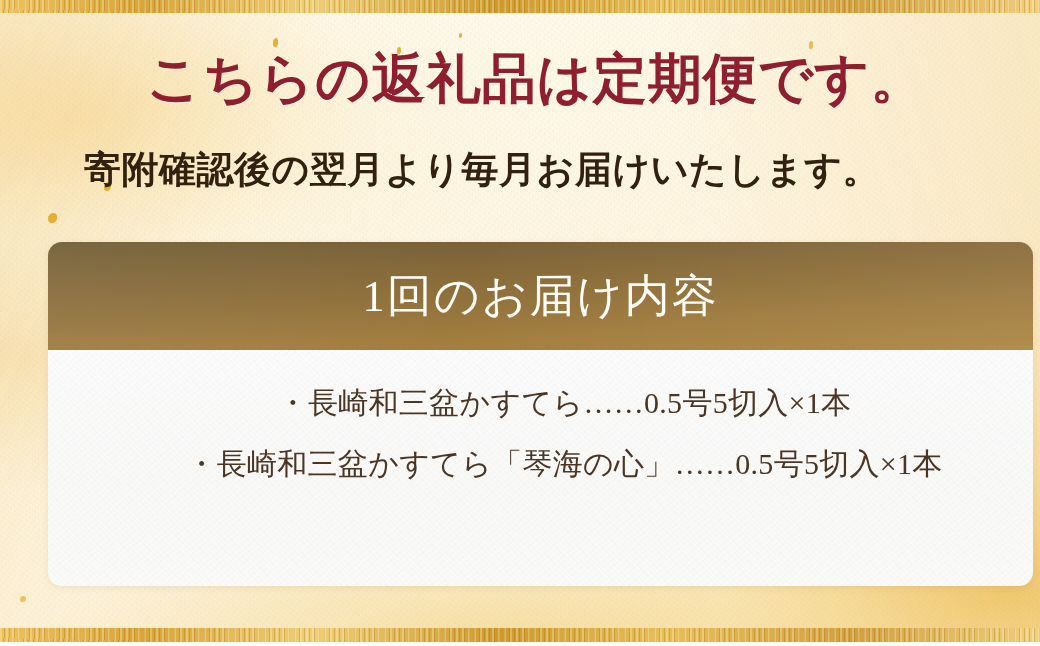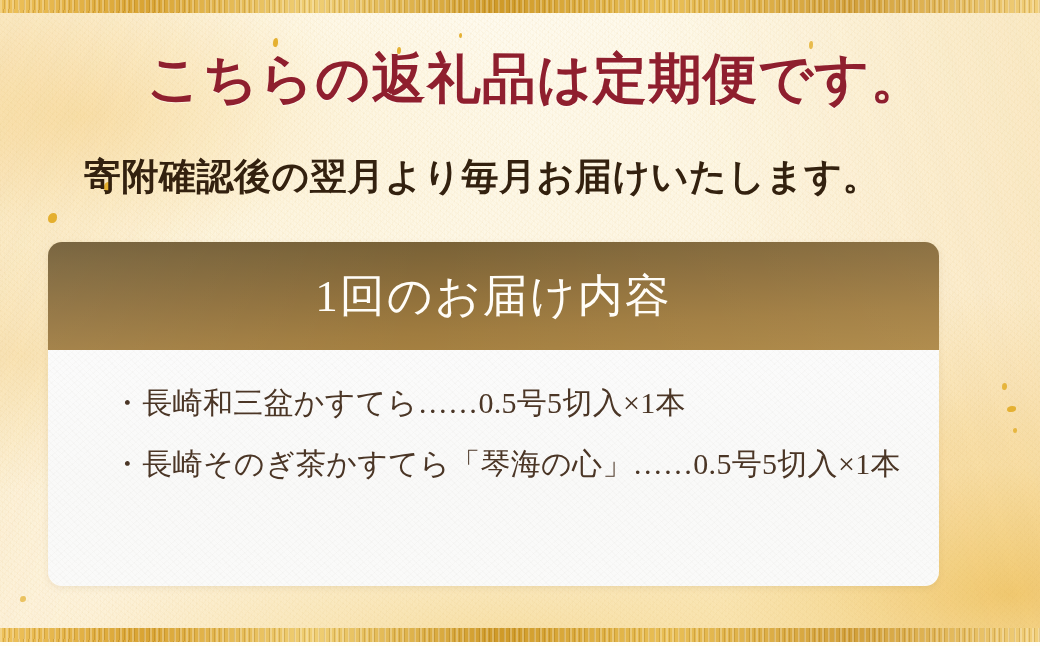--- a/index.html
+++ b/index.html
@@ -94,42 +94,43 @@
     font-size: 54px;
     line-height: 1.0;
     letter-spacing: 1px;
     font-weight: 700;
     color: #8f1f2e;
     text-shadow: 0 1px 0 rgba(255,255,255,0.5);
     white-space: nowrap;
   }
   .sub-heading {
     position: absolute;
-    left: 0; top: 157px;
+    left: 0; top: 150px;
     width: 964px;
     text-align: center;
     margin: 0;
     font-size: 37px;
     line-height: 1.1;
     letter-spacing: 0.5px;
     font-weight: 700;
     color: #33210f;
     white-space: nowrap;
   }
 
   
   .card {
     position: absolute;
     left: 48px;
     top: 242px;
-    width: 891px;
+    width: 985px;
     height: 344px;
     border-radius: 14px;
     overflow: hidden;
     box-shadow: 0 2px 7px rgba(120,90,40,0.10);
+    text-align: center;
   }
   .card-header {
     height: 108px;
     display: flex;
     align-items: center;
     justify-content: center;
     background: linear-gradient(177deg, #6f5a33 0%, #7b6337 16%, #8e6f3b 44%, #a07c3f 72%, #ac8643 100%);
     position: relative;
   }
   .card-header::after {
@@ -204,21 +205,21 @@
 
   <h2 class="sub-heading">寄附確認後の翌月より毎月お届けいたします。</h2>
 
   <div class="card">
     <div class="card-header">
       <span class="card-header-title">1回のお届け内容</span>
     </div>
     <div class="card-body">
       <ul class="item-list">
         <li>・長崎和三盆かすてら……0.5号5切入×1本</li>
-        <li>・長崎そのぎ茶かすてら「琴海の心」……0.5号5切入×1本</li>
+        <li>・長崎和三盆かすてら「琴海の心」……0.5号5切入×1本</li>
       </ul>
     </div>
   </div>
 
   <div class="band band-bottom"></div>
   <div class="band-bottom-edge"></div>
 
 </div>
 
 </body></html>

